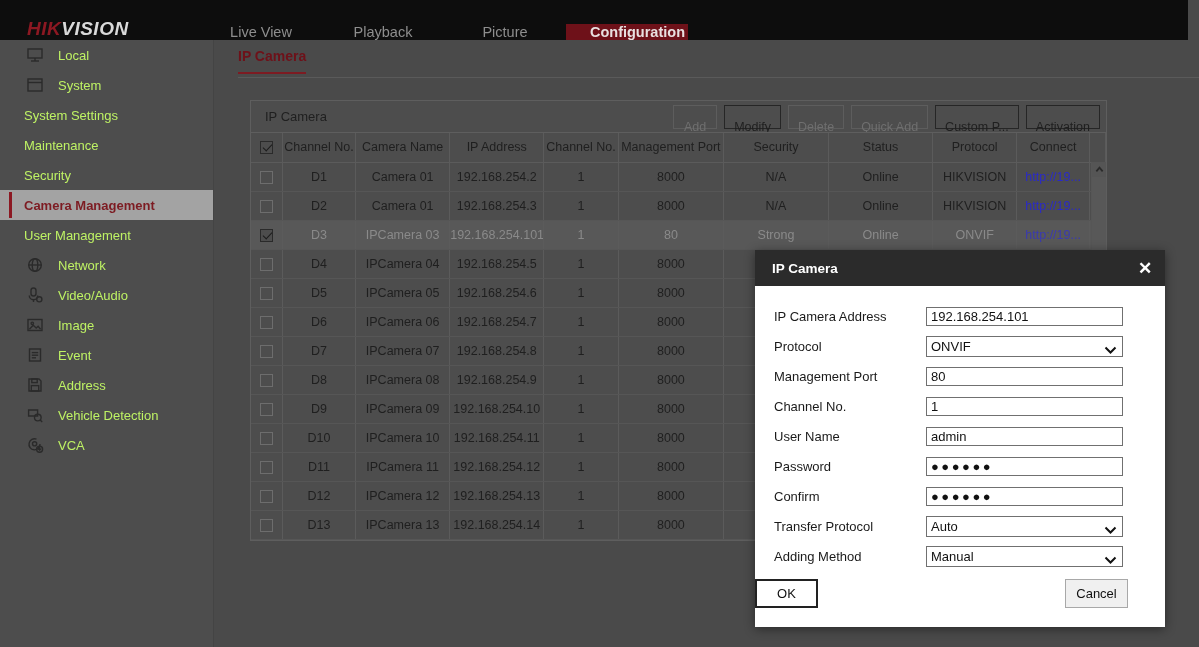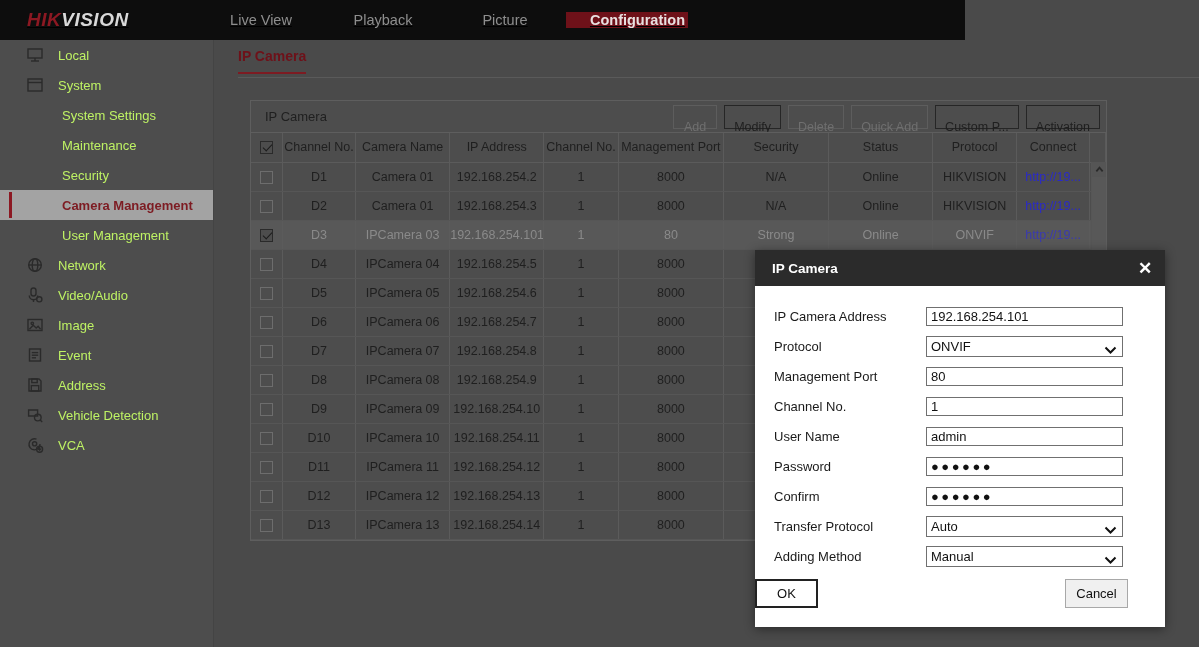--- a/index.html
+++ b/index.html
@@ -5,22 +5,22 @@
   * { box-sizing: border-box; margin: 0; padding: 0; }
   html, body {
     width: 1199px; height: 647px;
     background: #4a4a4a;
     font-family: "Liberation Sans", sans-serif;
     overflow: hidden;
   }
 
   
   #topbar {
-    position: absolute; left: 0; top: 0; width: 965px; height: 40px;
-    background: #0d0d0d; display: flex; align-items: center; text-decoration: underline;
+    position: absolute; left: 0; top: 0; width: 1188px; height: 40px;
+    background: #0d0d0d; display: flex; align-items: flex-end;
   }
   #logo {
     width: 200px; display: flex; align-items: center; padding-left: 27px;
     font-size: 19px; font-style: italic; font-weight: bold; letter-spacing: .5px;
   }
   #logo .hik { color: #8c1822; }
   #logo .vision { color: #d9d9d9; }
   .navtab {
     display: flex; align-items: center; justify-content: center;
     width: 122px; font-size: 14.5px; color: #8e8e8e; cursor: pointer;
@@ -34,21 +34,21 @@
   }
   .side-item {
     position: relative; height: 30px; display: flex; align-items: center;
     font-size: 13px; color: #bef264; cursor: pointer;
   }
   .side-item .ico {
     position: absolute; left: 26px; top: 50%; transform: translateY(-50%);
     width: 18px; height: 18px; display: flex; align-items: center; justify-content: center;
   }
   .side-item .lbl { padding-left: 58px; }
-  .side-item.sub .lbl { padding-left: 62px; }
+  .side-item.sub .lbl { padding-left: 24px; }
   .side-item.active { background: #a3a3a3; color: #7d1b22; font-weight: bold; }
   .side-item.active::before {
     content: ""; position: absolute; left: 9px; top: 2px; bottom: 2px;
     width: 3px; background: #8c1822;
   }
   .side-item svg { width: 18px; height: 18px; fill: none; stroke: #2a2a2a; stroke-width: 1.4; }
 
   
   #content { position: absolute; left: 214px; top: 40px; width: 985px; height: 607px; }
   #tabstrip { position: absolute; left: 0; top: 0; width: 985px; height: 38px; }

